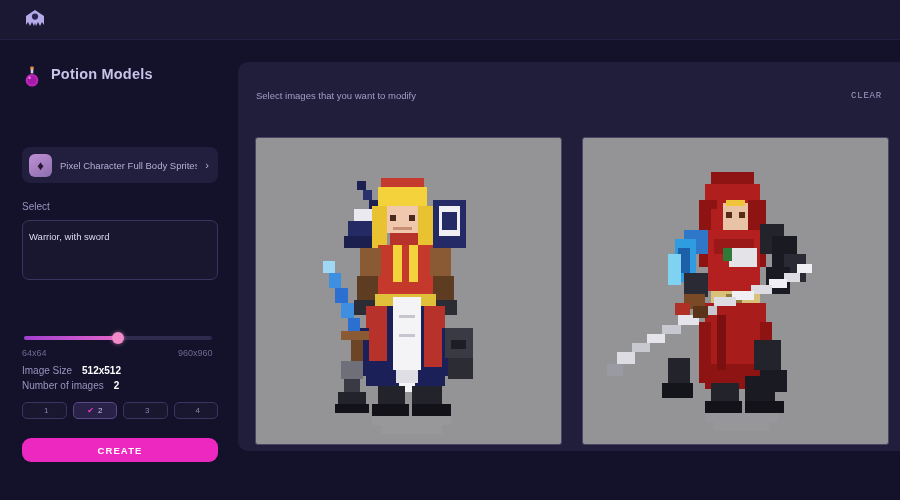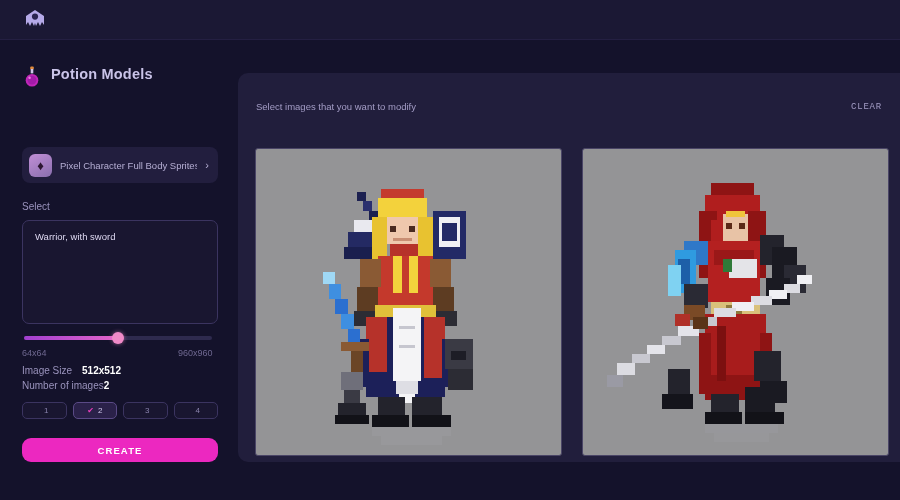--- a/index.html
+++ b/index.html
@@ -66,25 +66,25 @@
   .chev { font-size: 11px; color: #b6afd4; line-height: 1; }
 
   .field-label {
     position: absolute; left: 22px;
     font-size: 10px; color: #9a93bd;
   }
   #lbl-prompt { top: 161px; }
 
   .prompt-box {
     position: absolute; left: 22px; top: 180px;
-    width: 196px; height: 104px;
+    width: 196px; height: 60px;
     background: #191630;
     border: 1px solid #3b3460;
     border-radius: 7px;
-    padding: 9px 12px;
+    padding: 9px 6px;
     font-family: "Liberation Sans", sans-serif;
     font-size: 9.5px; color: #ded9f2;
     resize: none; outline: none; line-height: 1.4;
   }
 
   .size-row {
     position: absolute; left: 22px; top: 277px;
     display: flex; align-items: baseline; gap: 10px; margin-top: 48px;
   }
   .size-row .k { font-size: 10px; color: #9a93bd; }
@@ -105,21 +105,21 @@
     transform: translate(-50%,-50%);
     width: 12px; height: 12px; border-radius: 50%;
     background: #f08ac8;
     box-shadow: 0 0 4px rgba(240,138,200,.6);
   }
   .range-min { position: absolute; left: 22px; top: 308px; font-size: 9px; color: #6f6891; }
   .range-max { position: absolute; left: 178px; top: 308px; font-size: 9px; color: #6f6891; }
 
   .count-row {
     position: absolute; left: 22px; top: 340px;
-    display: flex; align-items: flex-end; 
+    display: flex; align-items: flex-end; gap: 10px;
   }
   .count-row .k { font-size: 10px; color: #9a93bd; }
   .count-row .v { font-size: 10px; color: #ffffff; font-weight: bold; }
 
   .count-opts {
     position: absolute; left: 22px; top: 362px;
     width: 196px; display: flex; gap: 6px;
   }
   .count-btn {
     flex: 1 1 0; height: 17px;
@@ -143,21 +143,20 @@
     font-family: "Liberation Sans", sans-serif;
     cursor: pointer;
   }
 
   
   .panel {
     position: absolute; left: 238px; top: 62px;
     width: 662px; height: 389px;
     background: #211e3c;
     border-radius: 10px 0 0 10px;
-    margin-top: 11px;
   }
   .panel-head {
     position: absolute; left: 18px; top: 28px;
     right: 18px;
     display: flex; align-items: center; justify-content: space-between;
   }
   .panel-head .hint { font-size: 9.5px; color: #a49dc6; }
   .panel-head .clear {
     font-size: 9px; color: #a49dc6; letter-spacing: .8px;
     background: none; border: none; font-family: Liberation Mono, monospace;

